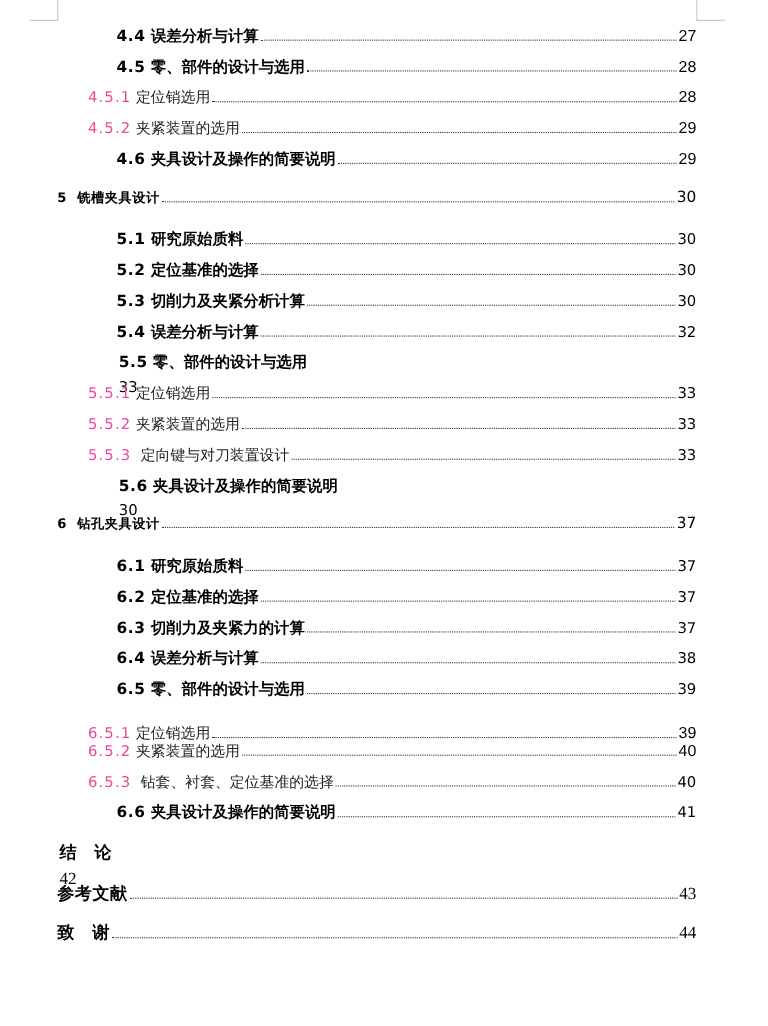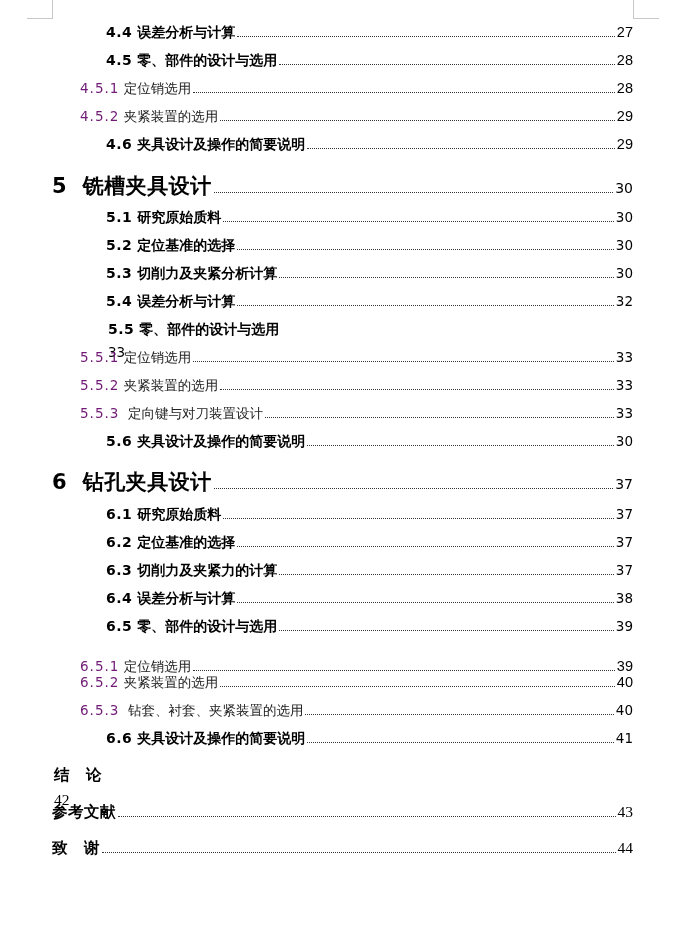--- a/index.html
+++ b/index.html
@@ -7,27 +7,27 @@
            font-family: "DejaVu Sans", "Liberation Sans", sans-serif; color: #000; }
     .corner { position: absolute; width: 25px; height: 18px; }
     .corner.left { left: 27px; top: 0; border-right: 1px solid #c8c8c8; border-bottom: 1px solid #c8c8c8; }
     .corner.right { left: 633px; top: 0; border-left: 1px solid #c8c8c8; border-bottom: 1px solid #c8c8c8; }
     .toc { position: absolute; left: 0; top: 0; width: 698px; }
     .row { position: absolute; display: flex; align-items: baseline; height: 22px; right: 65px; }
     .row .title { white-space: nowrap; }
     .row .leader { flex: 1; border-bottom: 1.5px dotted #333; margin: 0 2px 4px 2px; height: 1px; }
     .row .page { font-family: Liberation Sans, sans-serif; font-size: 14.5px; white-space: nowrap; }
     .l1 { left: 52px; }
-    .l1 .title { font-size: 21px; font-weight: bold; letter-spacing: 0.5px; }
+    .l1 .title { font-size: 12px; font-weight: bold; letter-spacing: 0.5px; }
     .l1 .page { font-family: "DejaVu Sans", sans-serif; font-size: 14px; }
     .l2 { left: 66px; margin-left: 40px; }
     .l2 .title { font-size: 14px; font-weight: bold; }
     .l3 { left: 80px; }
     .l3 .title { font-size: 13.5px; font-weight: normal; color: #222; }
-    .l3 .num { color: #701a75; letter-spacing: 1px; }
+    .l3 .num { color: #ec4899; letter-spacing: 1px; }
     .l2 .num { letter-spacing: 0.5px; }
     .sans-page .page { font-family: "DejaVu Sans", sans-serif; font-size: 13.5px; }
     .end .title { font-size: 15.5px; font-weight: bold; }
     .end .page { font-family: "Liberation Serif", serif; font-size: 15.5px; }
   </style>
 </head>
 <body>
 
 <div class="corner left"></div>
 <div class="corner right"></div>
@@ -96,21 +96,21 @@
     <div class="row l3 sans-page" style="top: 377px;">
       <span class="title"><span class="num">5.5.2</span>&nbsp;<span>夹紧装置的选用</span></span>
       <span class="leader"></span>
       <span class="page">33</span>
     </div>
     <div class="row l3 sans-page" style="top: 405px;">
       <span class="title"><span class="num">5.5.3</span>&nbsp;<span> 定向键与对刀装置设计</span></span>
       <span class="leader"></span>
       <span class="page">33</span>
     </div>
-    <div class="row l2 sans-page" style="top: 433px;">
+    <div class="row l2 sans-page" style="top: 433px; flex-direction: column;">
       <span class="title"><span class="num">5.6</span>&nbsp;<span>夹具设计及操作的简要说明</span></span>
       <span class="leader"></span>
       <span class="page">30</span>
     </div>
     <div class="row l1" style="top: 468px;">
       <span class="title"><span class="num">6</span>&nbsp;&nbsp;<span>钻孔夹具设计</span></span>
       <span class="leader"></span>
       <span class="page">37</span>
     </div>
     <div class="row l2 sans-page" style="top: 506px;">
@@ -142,21 +142,21 @@
       <span class="title"><span class="num">6.5.1</span>&nbsp;<span>定位销选用</span></span>
       <span class="leader"></span>
       <span class="page">39</span>
     </div>
     <div class="row l3" style="top: 674px;">
       <span class="title"><span class="num">6.5.2</span>&nbsp;<span>夹紧装置的选用</span></span>
       <span class="leader"></span>
       <span class="page">40</span>
     </div>
     <div class="row l3 sans-page" style="top: 702px;">
-      <span class="title"><span class="num">6.5.3</span>&nbsp;<span> 钻套、衬套、夹紧装置的选用</span></span>
+      <span class="title"><span class="num">6.5.3</span>&nbsp;<span> 钻套、衬套、定位基准的选择</span></span>
       <span class="leader"></span>
       <span class="page">40</span>
     </div>
     <div class="row l2 sans-page" style="top: 730px;">
       <span class="title"><span class="num">6.6</span>&nbsp;<span>夹具设计及操作的简要说明</span></span>
       <span class="leader"></span>
       <span class="page">41</span>
     </div>
     <div class="row l1 end" style="top: 765px; flex-direction: column;">
       <span class="title"><span>结　论</span></span>

